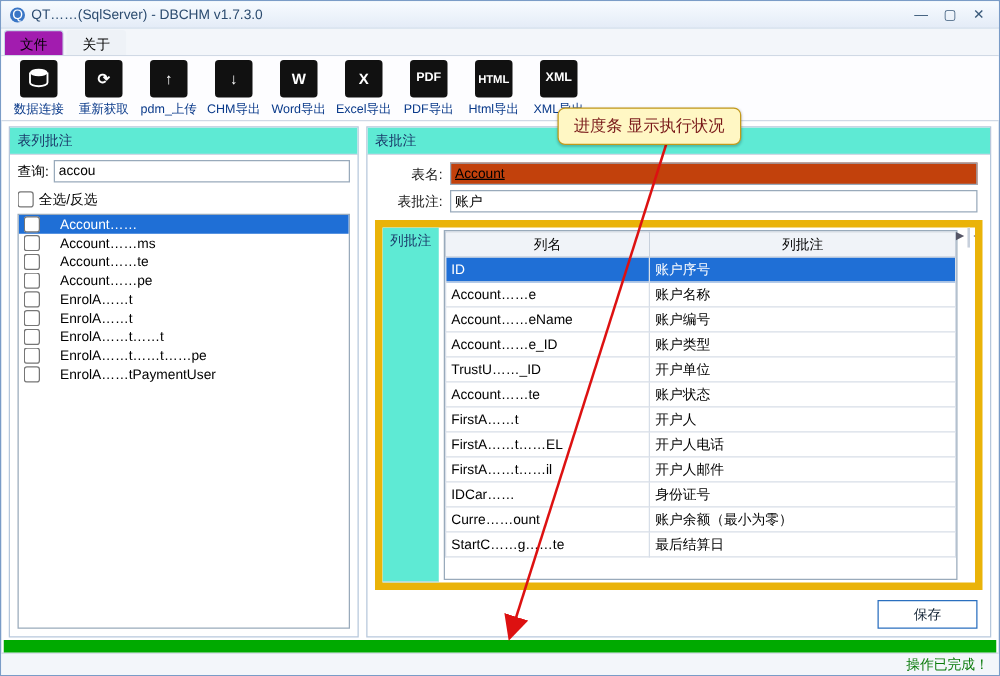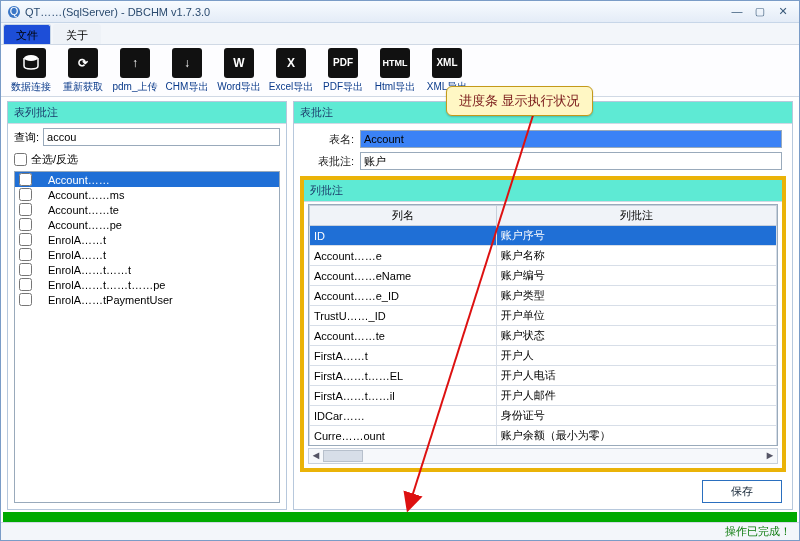--- a/index.html
+++ b/index.html
@@ -3,21 +3,21 @@
 <meta charset="utf-8">
 <style>
 * { box-sizing: border-box; margin: 0; padding: 0; font-family: "Microsoft YaHei", SimSun, sans-serif; font-size: 11px; }
 body { background: #e8ecef; width: 800px; height: 541px; overflow: hidden; position: relative; }
 .window { border: 1px solid #7a9cc7; background: #fff; width: 800px; height: 541px; display: flex; flex-direction: column; }
 .titlebar { height: 22px; background: linear-gradient(#f7fbff,#e4ecf7); border-bottom: 1px solid #c7d6e8; display: flex; align-items: center; padding: 0 6px; color: #2b4b6f; }
 .titlebar .title { flex: 1; font-size: 11px; }
 .titlebar .ico { width: 14px; height: 14px; margin-right: 4px; display:inline-block; }
 .winbtns span { display:inline-block; width:20px; text-align:center; color:#3a5a7a; cursor:default; }
 .menubar { height: 22px; display:flex; align-items:stretch; background:#f3f6fa; border-bottom:1px solid #d0d9e5; }
-.menubar .tab { padding:3px 12px; border:1px solid #c7d6e8; border-bottom:none; margin:1px 0 0 2px; background:#1d4ed8; border-top-left-radius:3px; border-top-right-radius:3px; }
+.menubar .tab { padding:3px 12px; border:1px solid #c7d6e8; border-bottom:none; margin:1px 0 0 2px; background:#a21caf; border-top-left-radius:3px; border-top-right-radius:3px; }
 .menubar .tab.inactive { background:#eef2f7; border-color:transparent; }
 .toolbar { height:52px; background:#fdfdff; border-bottom:1px solid #d0d9e5; display:flex; align-items:center; gap:4px; padding:2px 6px; }
 .tbtn { width:48px; height:48px; display:flex; flex-direction:column; align-items:center; justify-content:center; gap:2px; color:#004; border:1px solid transparent; border-radius:3px; }
 .tbtn .ticon { width:30px; height:30px; background:#111; border-radius:3px; display:flex; align-items:center; justify-content:center; color:#fff; font-size:12px; font-weight:bold; }
 .tbtn .tlabel { font-size:10px; color:#0a3a8a; white-space:nowrap; }
 .content { flex:1; display:flex; gap:6px; padding:4px 6px 2px; overflow:hidden; }
 .pane { border:1px solid #b7c8dc; background:#fff; display:flex; flex-direction:column; overflow:hidden; }
 .left { width:280px; }
 .right { flex:1; }
 .group-title { background:#5eead4; border-bottom:1px solid #d0d9e5; padding:3px 6px; font-size:11px; color:#1a3a6a; }
@@ -25,21 +25,21 @@
 .qrow input[type=text]{ flex:1; border:1px solid #9ab; padding:1px 3px; height:18px; font-size:11px; }
 .chkrow { padding:2px 6px; display:flex; align-items:center; gap:4px; }
 .list { flex:1; border:1px solid #9ab; margin:2px 6px 6px; overflow:auto; background:#fff; }
 .list .item { display:flex; align-items:center; gap:16px; padding:1px 4px; font-size:11px; font-family: Tahoma, sans-serif; }
 .list .item.sel { background:#1f6fd6; color:#fff; }
 .list .item input { margin:0; }
 .formrows { padding:6px 10px 4px; display:flex; flex-direction:column; gap:4px; }
 .formrow { display:flex; align-items:center; gap:6px; }
 .formrow label { width:50px; text-align:right; color:#222; }
 .formrow input { flex:1; border:1px solid #9ab; height:18px; padding:1px 3px; font-size:11px; }
-.subgroup { border:4px solid #eab308; margin:2px 6px 4px; display:flex; flex-direction:column; flex:1; overflow:hidden; }
+.subgroup { border:6px solid #eab308; margin:2px 6px 4px; display:flex; flex:1; overflow:hidden; }
 .grid { flex:1; overflow:auto; border:1px solid #9ab; margin:2px 4px; }
 table { border-collapse:collapse; width:100%; }
 th { background:#f0f3f8; border:1px solid #c7d0dc; padding:2px 4px; font-weight:normal; font-size:11px; position:sticky; top:0; }
 td { border:1px solid #d7dee8; padding:2px 4px; font-size:11px; height:18px; }
 tr.selrow td { background:#1f6fd6; color:#fff; }
 .hscroll { height:16px; margin:0 4px 4px; border:1px solid #c7d0dc; background:#f6f8fb; position:relative; }
 .hscroll .thumb{ position:absolute; left:14px; top:1px; width:40px; height:12px; background:#d7dee8; border:1px solid #b7c0cc; }
 .hscroll .arr{ position:absolute; top:0; width:14px; height:14px; text-align:center; color:#556; }
 .btnrow { display:flex; justify-content:flex-end; padding:4px 10px 6px; }
 .btn { border:1px solid #2a6fbf; background:#fff; color:#123; padding:3px 28px; }
@@ -165,21 +165,21 @@
             <span>EnrolA……tPaymentUser</span>
           </div>
         </div>
     </div>
 
     <div class="pane right">
       <div class="group-title">表批注</div>
       <div class="formrows">
         <div class="formrow">
           <label>表名:</label>
-          <input type="text" readonly="" style="background: #3b82f6;" value="Account">
+          <input type="text" readonly="" style="background: #c2410c; text-decoration: underline;" value="Account">
         </div>
         <div class="formrow">
           <label>表批注:</label>
           <input type="text" value="账户" style="">
         </div>
       </div>
       <div class="subgroup">
         <div class="group-title">列批注</div>
         <div class="grid">
           <table>

